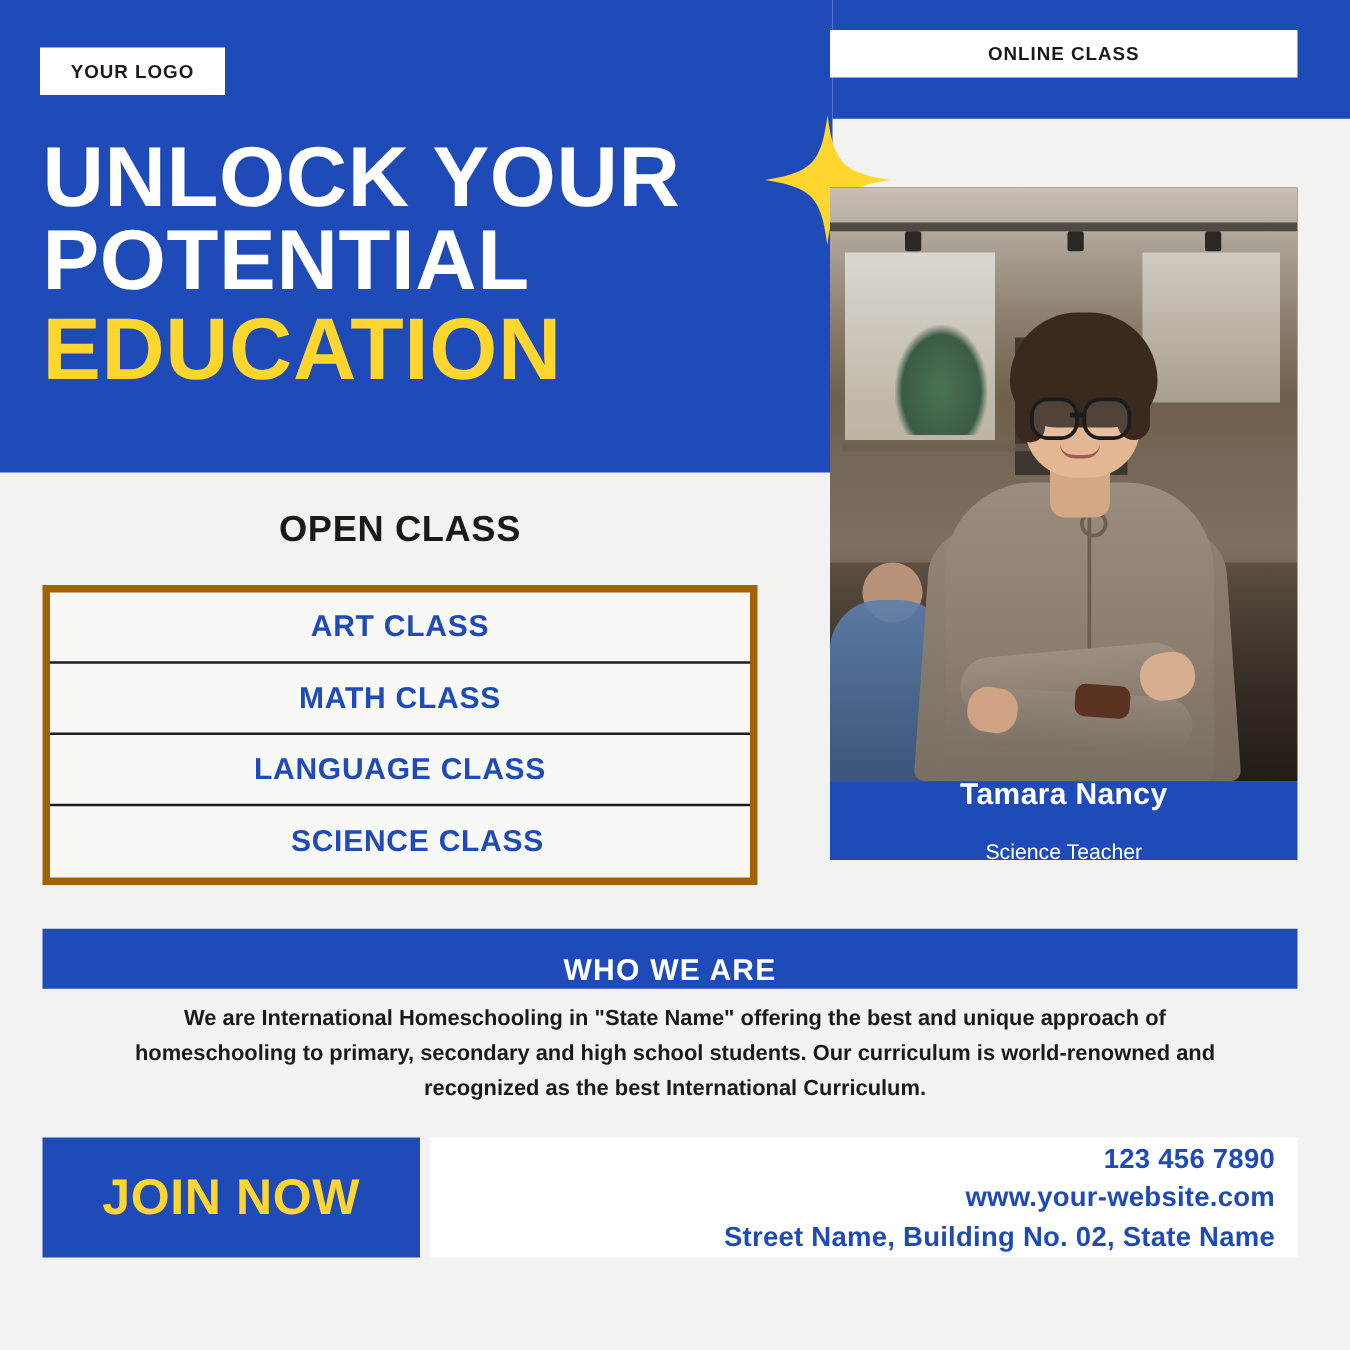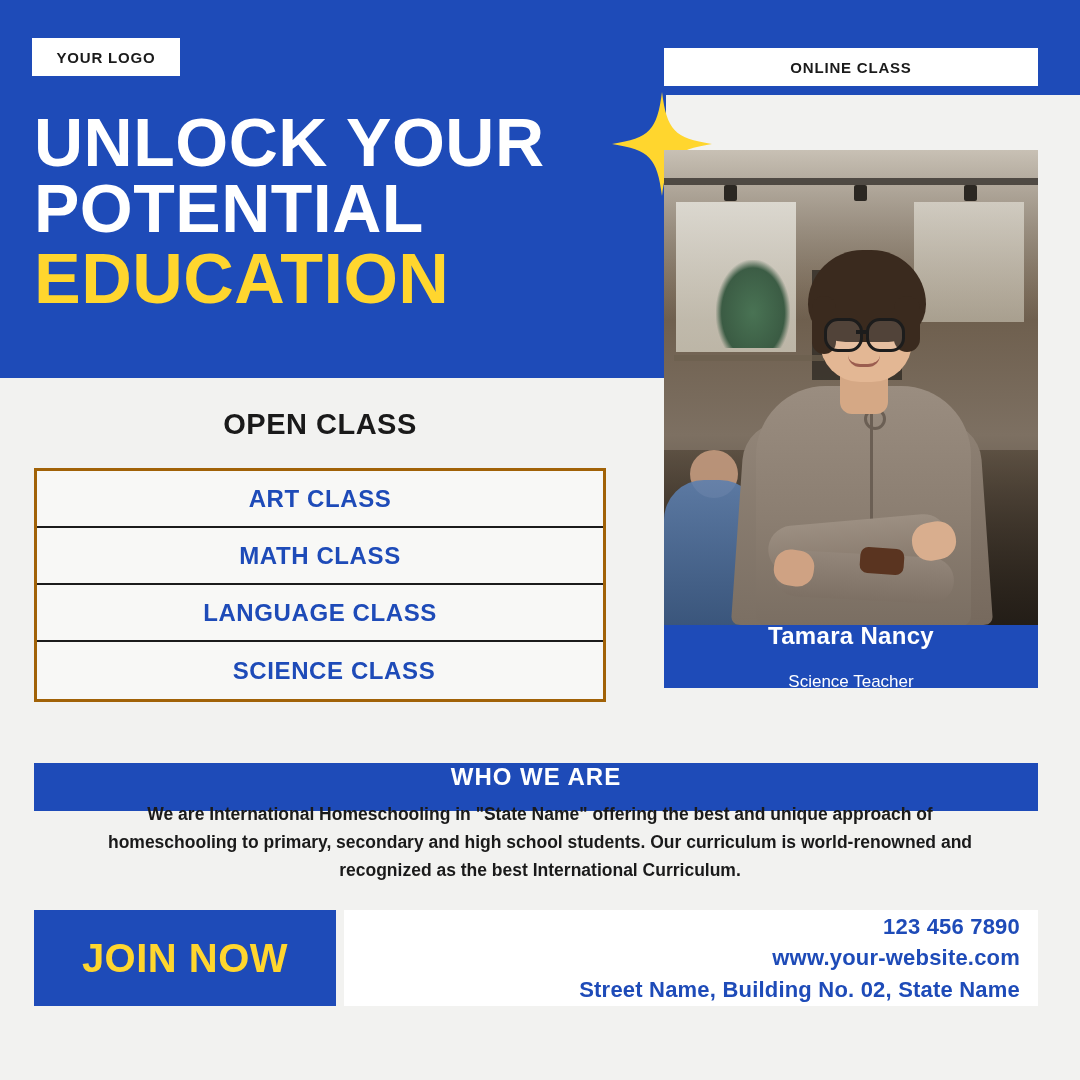--- a/index.html
+++ b/index.html
@@ -51,21 +51,21 @@
     justify-content: center;
     font-size: 15px;
     font-weight: bold;
     letter-spacing: 0.8px;
     color: #1a1a1a;
   }
 
   .online-class-box {
     position: absolute;
     left: 664px;
-    top: 48px;
+    top: 24px;
     width: 374px;
     height: 38px;
     background: #ffffff;
     display: flex;
     align-items: center;
     justify-content: center;
     font-size: 15px;
     font-weight: bold;
     letter-spacing: 0.8px;
     color: #1a1a1a;
@@ -283,21 +283,21 @@
     font-size: 29px;
     font-weight: bold;
     color: #1a1a1a;
     letter-spacing: 0.5px;
   }
   .class-list {
     position: absolute;
     left: 34px;
     top: 468px;
     width: 572px;
-    border: 3px solid #a16207;
+    border: 6px solid #a16207;
     box-sizing: border-box;
     background: #f8f8f6;
   }
   .class-item {
     height: 57px;
     display: flex;
     align-items: center;
     justify-content: center;
     font-size: 24px;
     font-weight: bold;
@@ -311,26 +311,25 @@
   
   .who-bar {
     position: absolute;
     left: 34px;
     top: 743px;
     width: 1004px;
     height: 48px;
     background: #1e4bb8;
     color: #ffffff;
     display: flex;
-    align-items: flex-start;
+    align-items: flex-end;
     justify-content: center;
     font-size: 24px;
     font-weight: bold;
     letter-spacing: 1px;
-    margin-top: 20px;
   }
   .who-text {
     position: absolute;
     left: 96px;
     top: 800px;
     width: 888px;
     text-align: center;
     font-size: 17.5px;
     font-weight: bold;
     line-height: 1.6;

